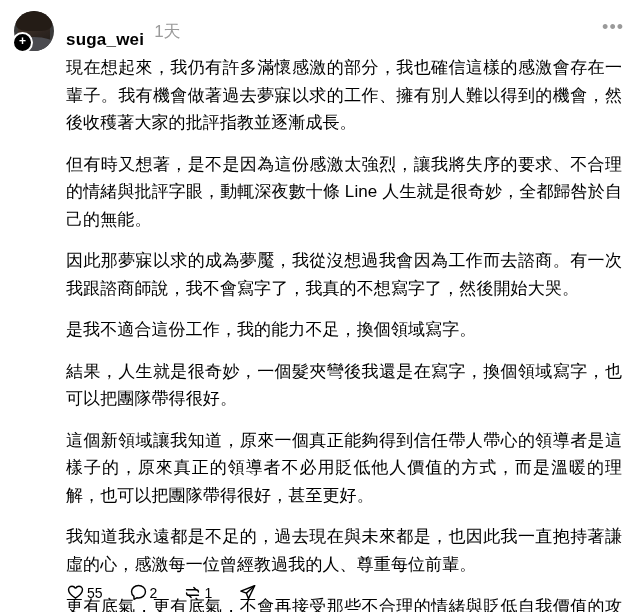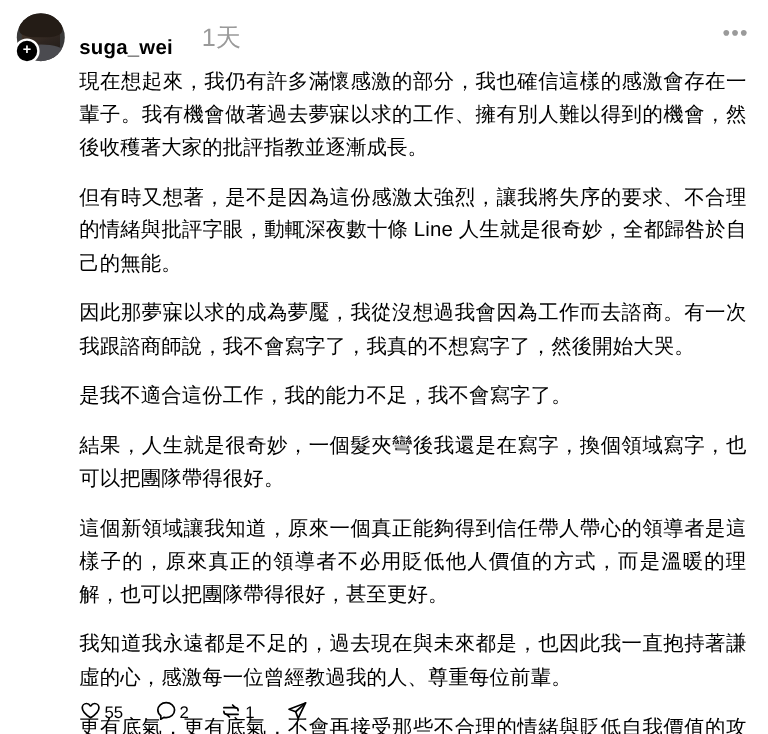--- a/index.html
+++ b/index.html
@@ -86,23 +86,23 @@
     font-weight: bold;
   }
   .username {
     font-size: 17px;
     font-weight: bold;
     color: #000000;
     letter-spacing: 0.2px;
     margin-top: 18px;
   }
   .timestamp {
-    font-size: 21px;
+    font-size: 17px;
     color: #9a9a9a;
-    margin-left: 24px;
+    margin-left: 10px;
     text-align: center;
   }
   .header-spacer { flex: 1 1 auto; }
   .more-icon {
     font-size: 18px;
     color: #9a9a9a;
     letter-spacing: 1px;
     padding: 0 2px 8px 2px;
     line-height: 10px;
   }
@@ -155,21 +155,21 @@
     <div class="username">suga_wei</div>
     <div class="timestamp">1天</div>
     <div class="header-spacer"></div>
     <div class="more-icon">•••</div>
   </div>
 
   <div class="body-text">
     <p class="para">現在想起來，我仍有許多滿懷感激的部分，我也確信這樣的感激會存在一輩子。我有機會做著過去夢寐以求的工作、擁有別人難以得到的機會，然後收穫著大家的批評指教並逐漸成長。</p>
     <p class="para">但有時又想著，是不是因為這份感激太強烈，讓我將失序的要求、不合理的情緒與批評字眼，動輒深夜數十條 Line 人生就是很奇妙，全都歸咎於自己的無能。</p>
     <p class="para">因此那夢寐以求的成為夢魘，我從沒想過我會因為工作而去諮商。有一次我跟諮商師說，我不會寫字了，我真的不想寫字了，然後開始大哭。</p>
-    <p class="para">是我不適合這份工作，我的能力不足，我不會寫字了。</p>
+    <p class="para">是我不適合這份工作，我的能力不足，換個領域寫字。</p>
     <p class="para">結果，人生就是很奇妙，一個髮夾彎後我還是在寫字，換個領域寫字，也可以把團隊帶得很好。</p>
     <p class="para">這個新領域讓我知道，原來一個真正能夠得到信任帶人帶心的領導者是這樣子的，原來真正的領導者不必用貶低他人價值的方式，而是溫暖的理解，也可以把團隊帶得很好，甚至更好。</p>
     <p class="para">我知道我永遠都是不足的，過去現在與未來都是，也因此我一直抱持著謙虛的心，感激每一位曾經教過我的人、尊重每位前輩。</p>
     <p class="para">更有底氣，更有底氣，不會再接受那些不合理的情緒與貶低自我價值的攻擊了。</p>
   </div>
 
   <div class="actions">
 
     <div class="action">
       <span>

